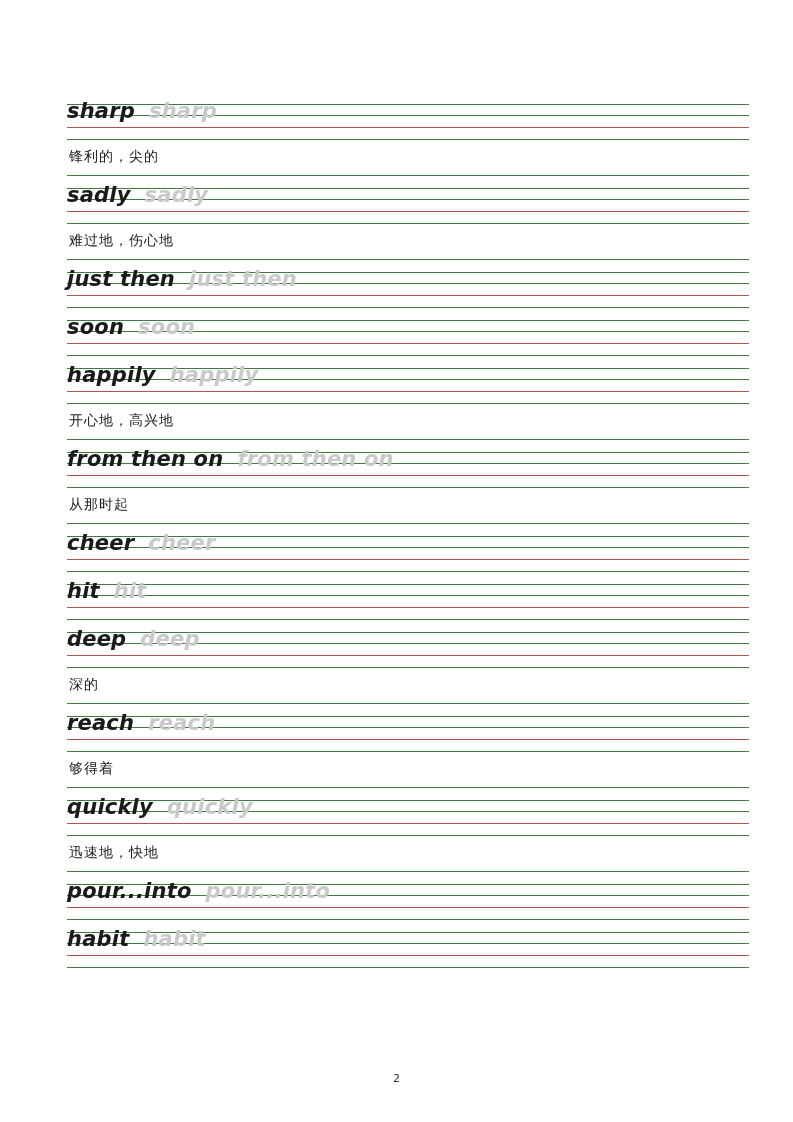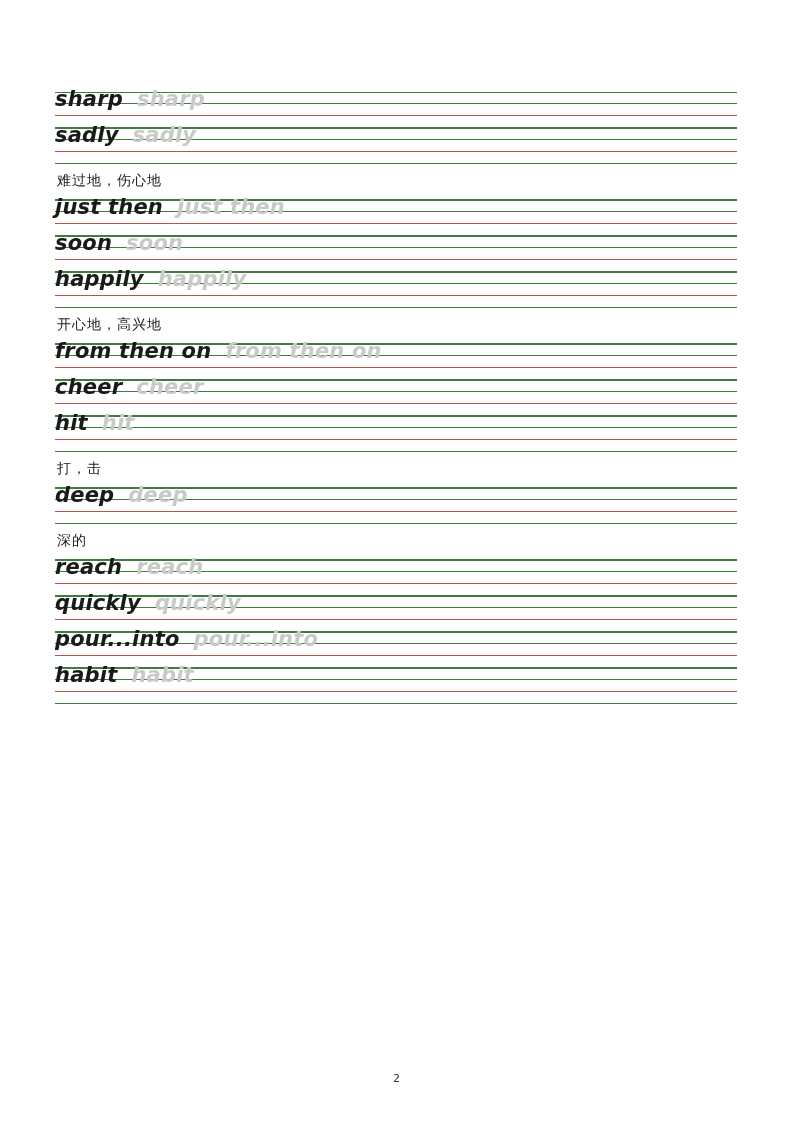--- a/index.html
+++ b/index.html
@@ -24,21 +24,21 @@
   }
   .sheet {
     position: absolute;
     left: 55px;
     top: 92px;
     width: 682px;
   }
   
   .entry {
     position: relative;
-    margin: 0;
+    margin: 12px;
     padding: 0;
   }
   .staff {
     position: relative;
     height: 36px;
     width: 682px;
   }
   .staff .rule {
     position: absolute;
     left: 0;
@@ -119,20 +119,24 @@
         <div class="staff">
           <div class="rule r1"></div>
           <div class="rule r2"></div>
           <div class="rule r3"></div>
           <div class="rule r4"></div>
           <div class="words">
             <span class="word-solid">sharp</span>
             <span class="word-trace">sharp</span>
           </div>
         </div>
+        <div class="gloss-row">
+          <div class="baseline"></div>
+          <span class="gloss">锋利的，尖的</span>
+        </div>
       </div>
       <div class="entry">
         <div class="staff">
           <div class="rule r1"></div>
           <div class="rule r2"></div>
           <div class="rule r3"></div>
           <div class="rule r4"></div>
           <div class="words">
             <span class="word-solid">sadly</span>
             <span class="word-trace">sadly</span>
@@ -187,20 +191,24 @@
         <div class="staff">
           <div class="rule r1"></div>
           <div class="rule r2"></div>
           <div class="rule r3"></div>
           <div class="rule r4"></div>
           <div class="words">
             <span class="word-solid">from then on</span>
             <span class="word-trace">from then on</span>
           </div>
         </div>
+        <div class="gloss-row">
+          <div class="baseline"></div>
+          <span class="gloss">从那时起</span>
+        </div>
       </div>
       <div class="entry">
         <div class="staff">
           <div class="rule r1"></div>
           <div class="rule r2"></div>
           <div class="rule r3"></div>
           <div class="rule r4"></div>
           <div class="words">
             <span class="word-solid">cheer</span>
             <span class="word-trace">cheer</span>
@@ -211,24 +219,20 @@
         <div class="staff">
           <div class="rule r1"></div>
           <div class="rule r2"></div>
           <div class="rule r3"></div>
           <div class="rule r4"></div>
           <div class="words">
             <span class="word-solid">hit</span>
             <span class="word-trace">hit</span>
           </div>
         </div>
-        <div class="gloss-row">
-          <div class="baseline"></div>
-          <span class="gloss">打，击</span>
-        </div>
       </div>
       <div class="entry">
         <div class="staff">
           <div class="rule r1"></div>
           <div class="rule r2"></div>
           <div class="rule r3"></div>
           <div class="rule r4"></div>
           <div class="words">
             <span class="word-solid">deep</span>
             <span class="word-trace">deep</span>
@@ -243,31 +247,39 @@
         <div class="staff">
           <div class="rule r1"></div>
           <div class="rule r2"></div>
           <div class="rule r3"></div>
           <div class="rule r4"></div>
           <div class="words">
             <span class="word-solid">reach</span>
             <span class="word-trace">reach</span>
           </div>
         </div>
+        <div class="gloss-row">
+          <div class="baseline"></div>
+          <span class="gloss">够得着</span>
+        </div>
       </div>
       <div class="entry">
         <div class="staff">
           <div class="rule r1"></div>
           <div class="rule r2"></div>
           <div class="rule r3"></div>
           <div class="rule r4"></div>
           <div class="words">
             <span class="word-solid">quickly</span>
             <span class="word-trace">quickly</span>
           </div>
+        </div>
+        <div class="gloss-row">
+          <div class="baseline"></div>
+          <span class="gloss">迅速地，快地</span>
         </div>
       </div>
       <div class="entry">
         <div class="staff">
           <div class="rule r1"></div>
           <div class="rule r2"></div>
           <div class="rule r3"></div>
           <div class="rule r4"></div>
           <div class="words">
             <span class="word-solid">pour...into</span>

